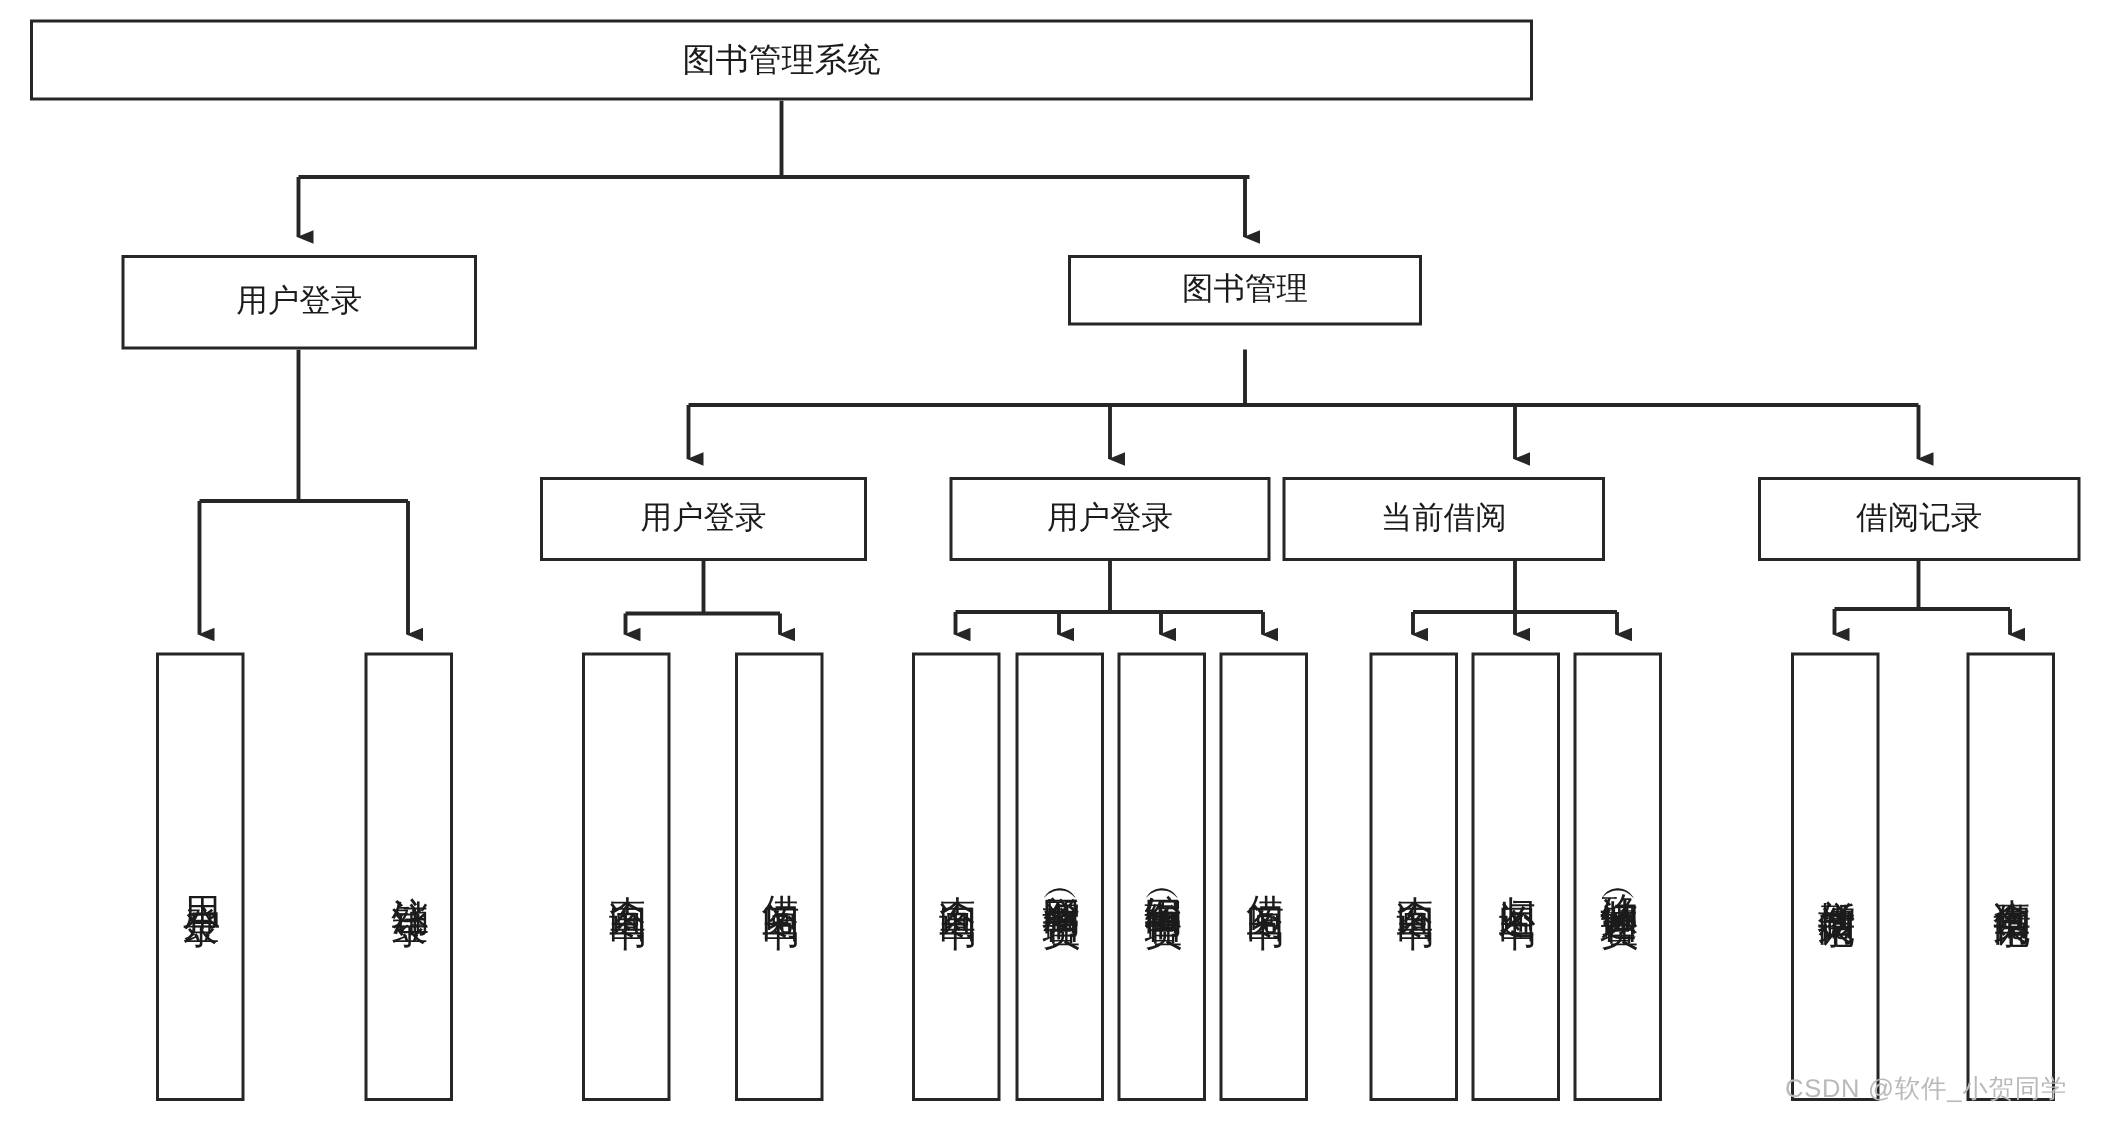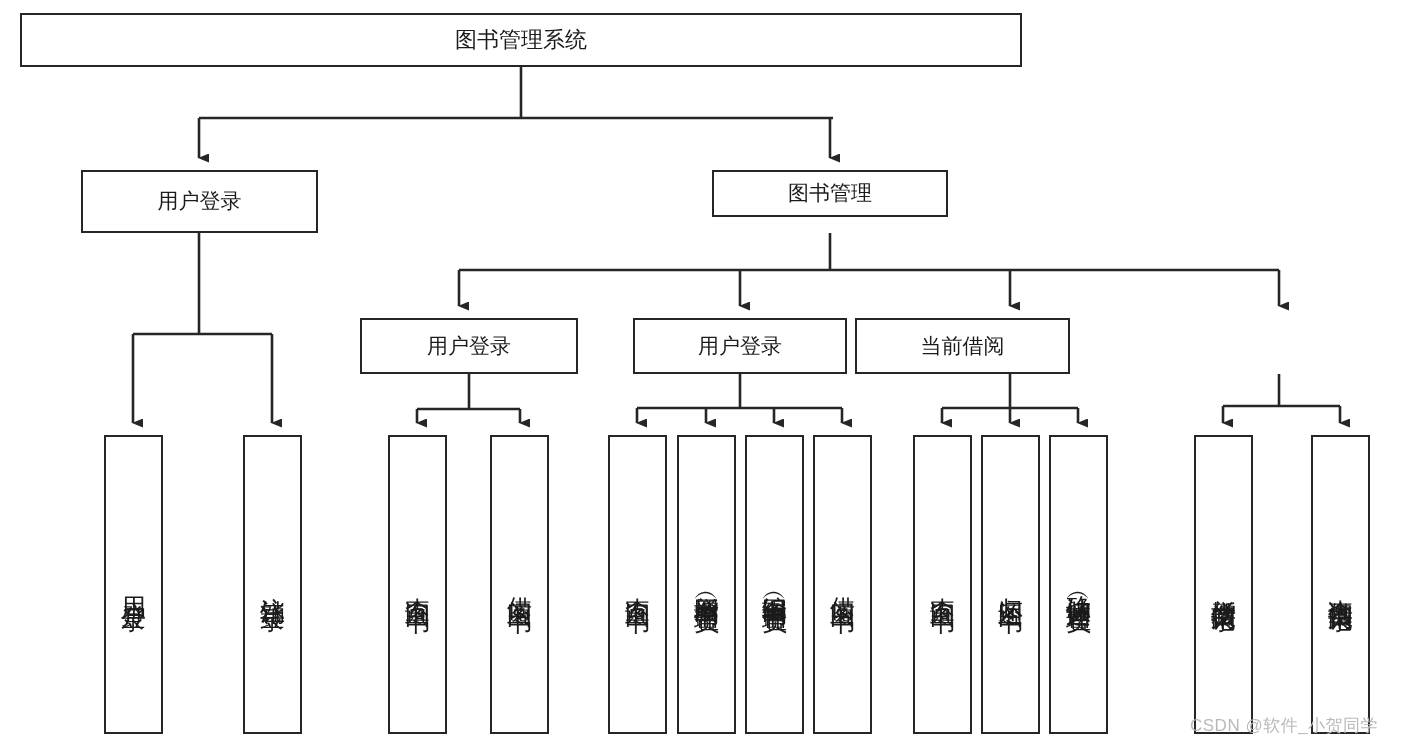--- a/index.html
+++ b/index.html
@@ -142,20 +142,23 @@
 
   <div class="node horizontal" style="left:360px; top:318px; width:218px; height:56px;">
     <span class="label">用户登录</span>
   </div>
   <div class="node horizontal" style="left:633px; top:318px; width:214px; height:56px;">
     <span class="label">用户登录</span>
   </div>
   <div class="node horizontal" style="left:855px; top:318px; width:215px; height:56px;">
     <span class="label">当前借阅</span>
   </div>
+  <div class="node horizontal" style="left:1172px; top:318px; width:215px; height:56px;">
+    <span class="label">借阅记录</span>
+  </div>
 
   <div class="node vertical" style="left:104px; top:435px; width:59px; height:299px;">
     <span class="label">用户登录</span>
   </div>
   <div class="node vertical" style="left:243px; top:435px; width:59px; height:299px;">
     <span class="label">注销登录</span>
   </div>
 
   <div class="node vertical" style="left:388px; top:435px; width:59px; height:299px;">
     <span class="label">查询图书</span>

